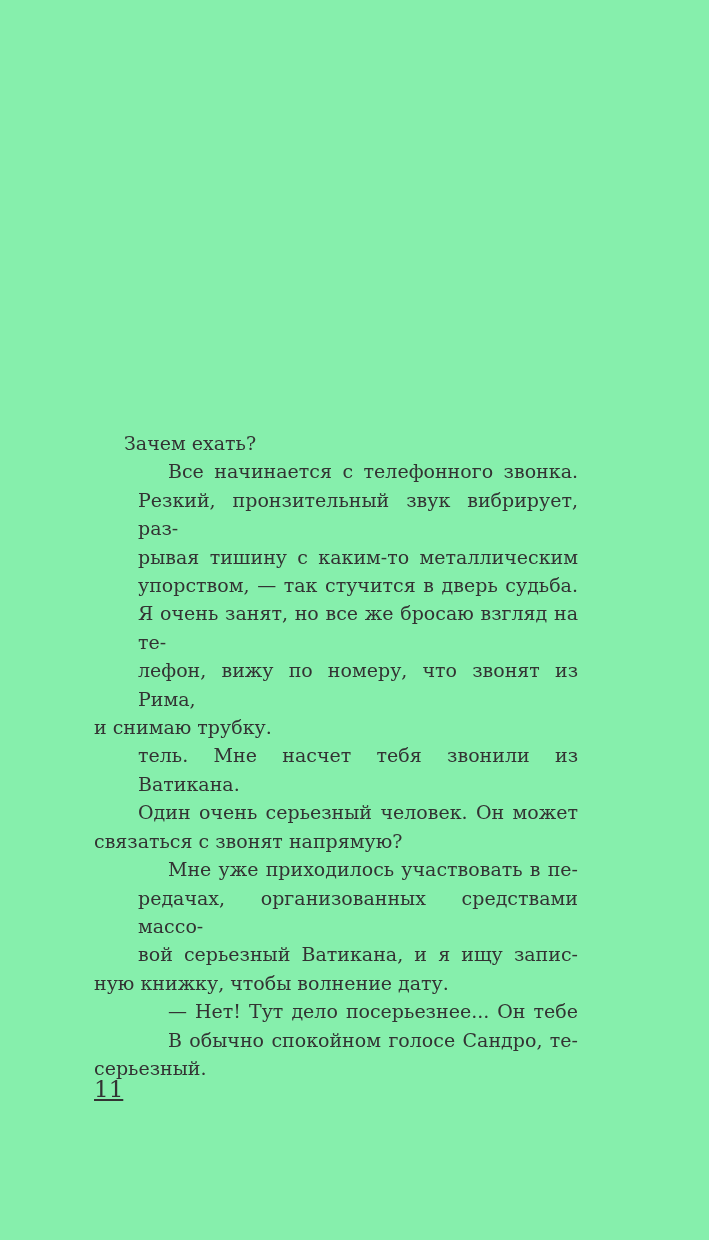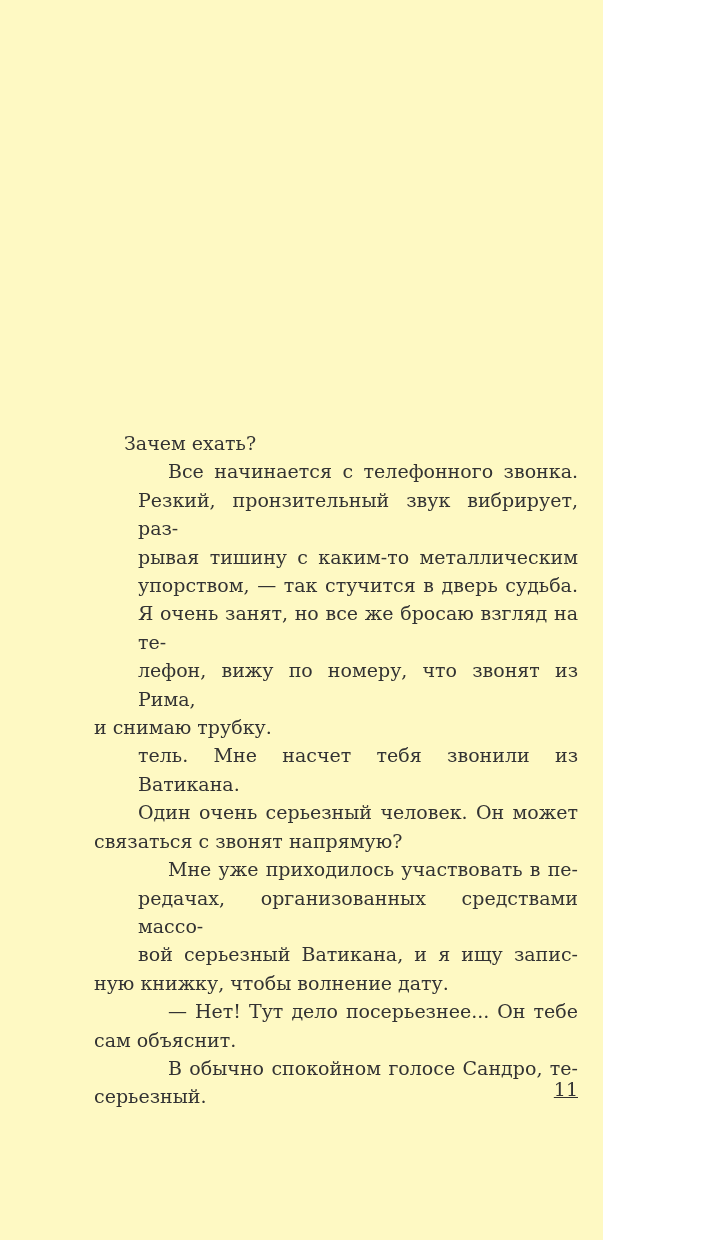--- a/index.html
+++ b/index.html
@@ -7,23 +7,23 @@
     padding: 0;
   }
   body {
     width: 709px;
     height: 1240px;
     background: #ffffff;
     overflow: hidden;
   }
   .book-page {
     position: relative;
-    width: 603px;
+    width: 709px;
     height: 1240px;
-    background: #fef9c3;
+    background: #86efac;
     font-family: "DejaVu Serif", "Liberation Serif", serif;
     color: #333333;
   }
   .text-block {
     position: absolute;
     left: 94px;
     top: 429px;
     width: 484px;
     font-size: 19px;
     line-height: 28.4px;
@@ -38,22 +38,22 @@
     margin-left: 44px;
   }
   .text-line.indent {
     text-indent: 30px;
   }
   .page-number {
     position: absolute;
     left: 94px;
     top: 1078px;
     width: 484px;
-    text-align: right;
-    font-size: 19px;
+    text-align: left;
+    font-size: 23px;
     line-height: 22px;
     color: #333333;
     text-decoration: underline;
   }
 </style>
 </head>
 <body>
 
 <div class="book-page">
   <div class="text-block">
@@ -66,18 +66,17 @@
       <div class="text-line justify">лефон, вижу по номеру, что звонят из Рима,</div>
       <div class="text-line">и снимаю трубку.</div>
       <div class="text-line justify">тель. Мне насчет тебя звонили из Ватикана.</div>
       <div class="text-line justify">Один очень серьезный человек. Он может</div>
       <div class="text-line">связаться с звонят напрямую?</div>
       <div class="text-line indent justify">Мне уже приходилось участвовать в пе-</div>
       <div class="text-line justify">редачах, организованных средствами массо-</div>
       <div class="text-line justify">вой серьезный Ватикана, и я ищу запис-</div>
       <div class="text-line">ную книжку, чтобы волнение дату.</div>
       <div class="text-line indent justify">— Нет! Тут дело посерьезнее... Он тебе</div>
-      <div class="text-line">сам объяснит.</div>
       <div class="text-line indent justify">В обычно спокойном голосе Сандро, те-</div>
       <div class="text-line">серьезный.</div>
     </div>
   <div class="page-number">11</div>
 </div>
 
 </body></html>

